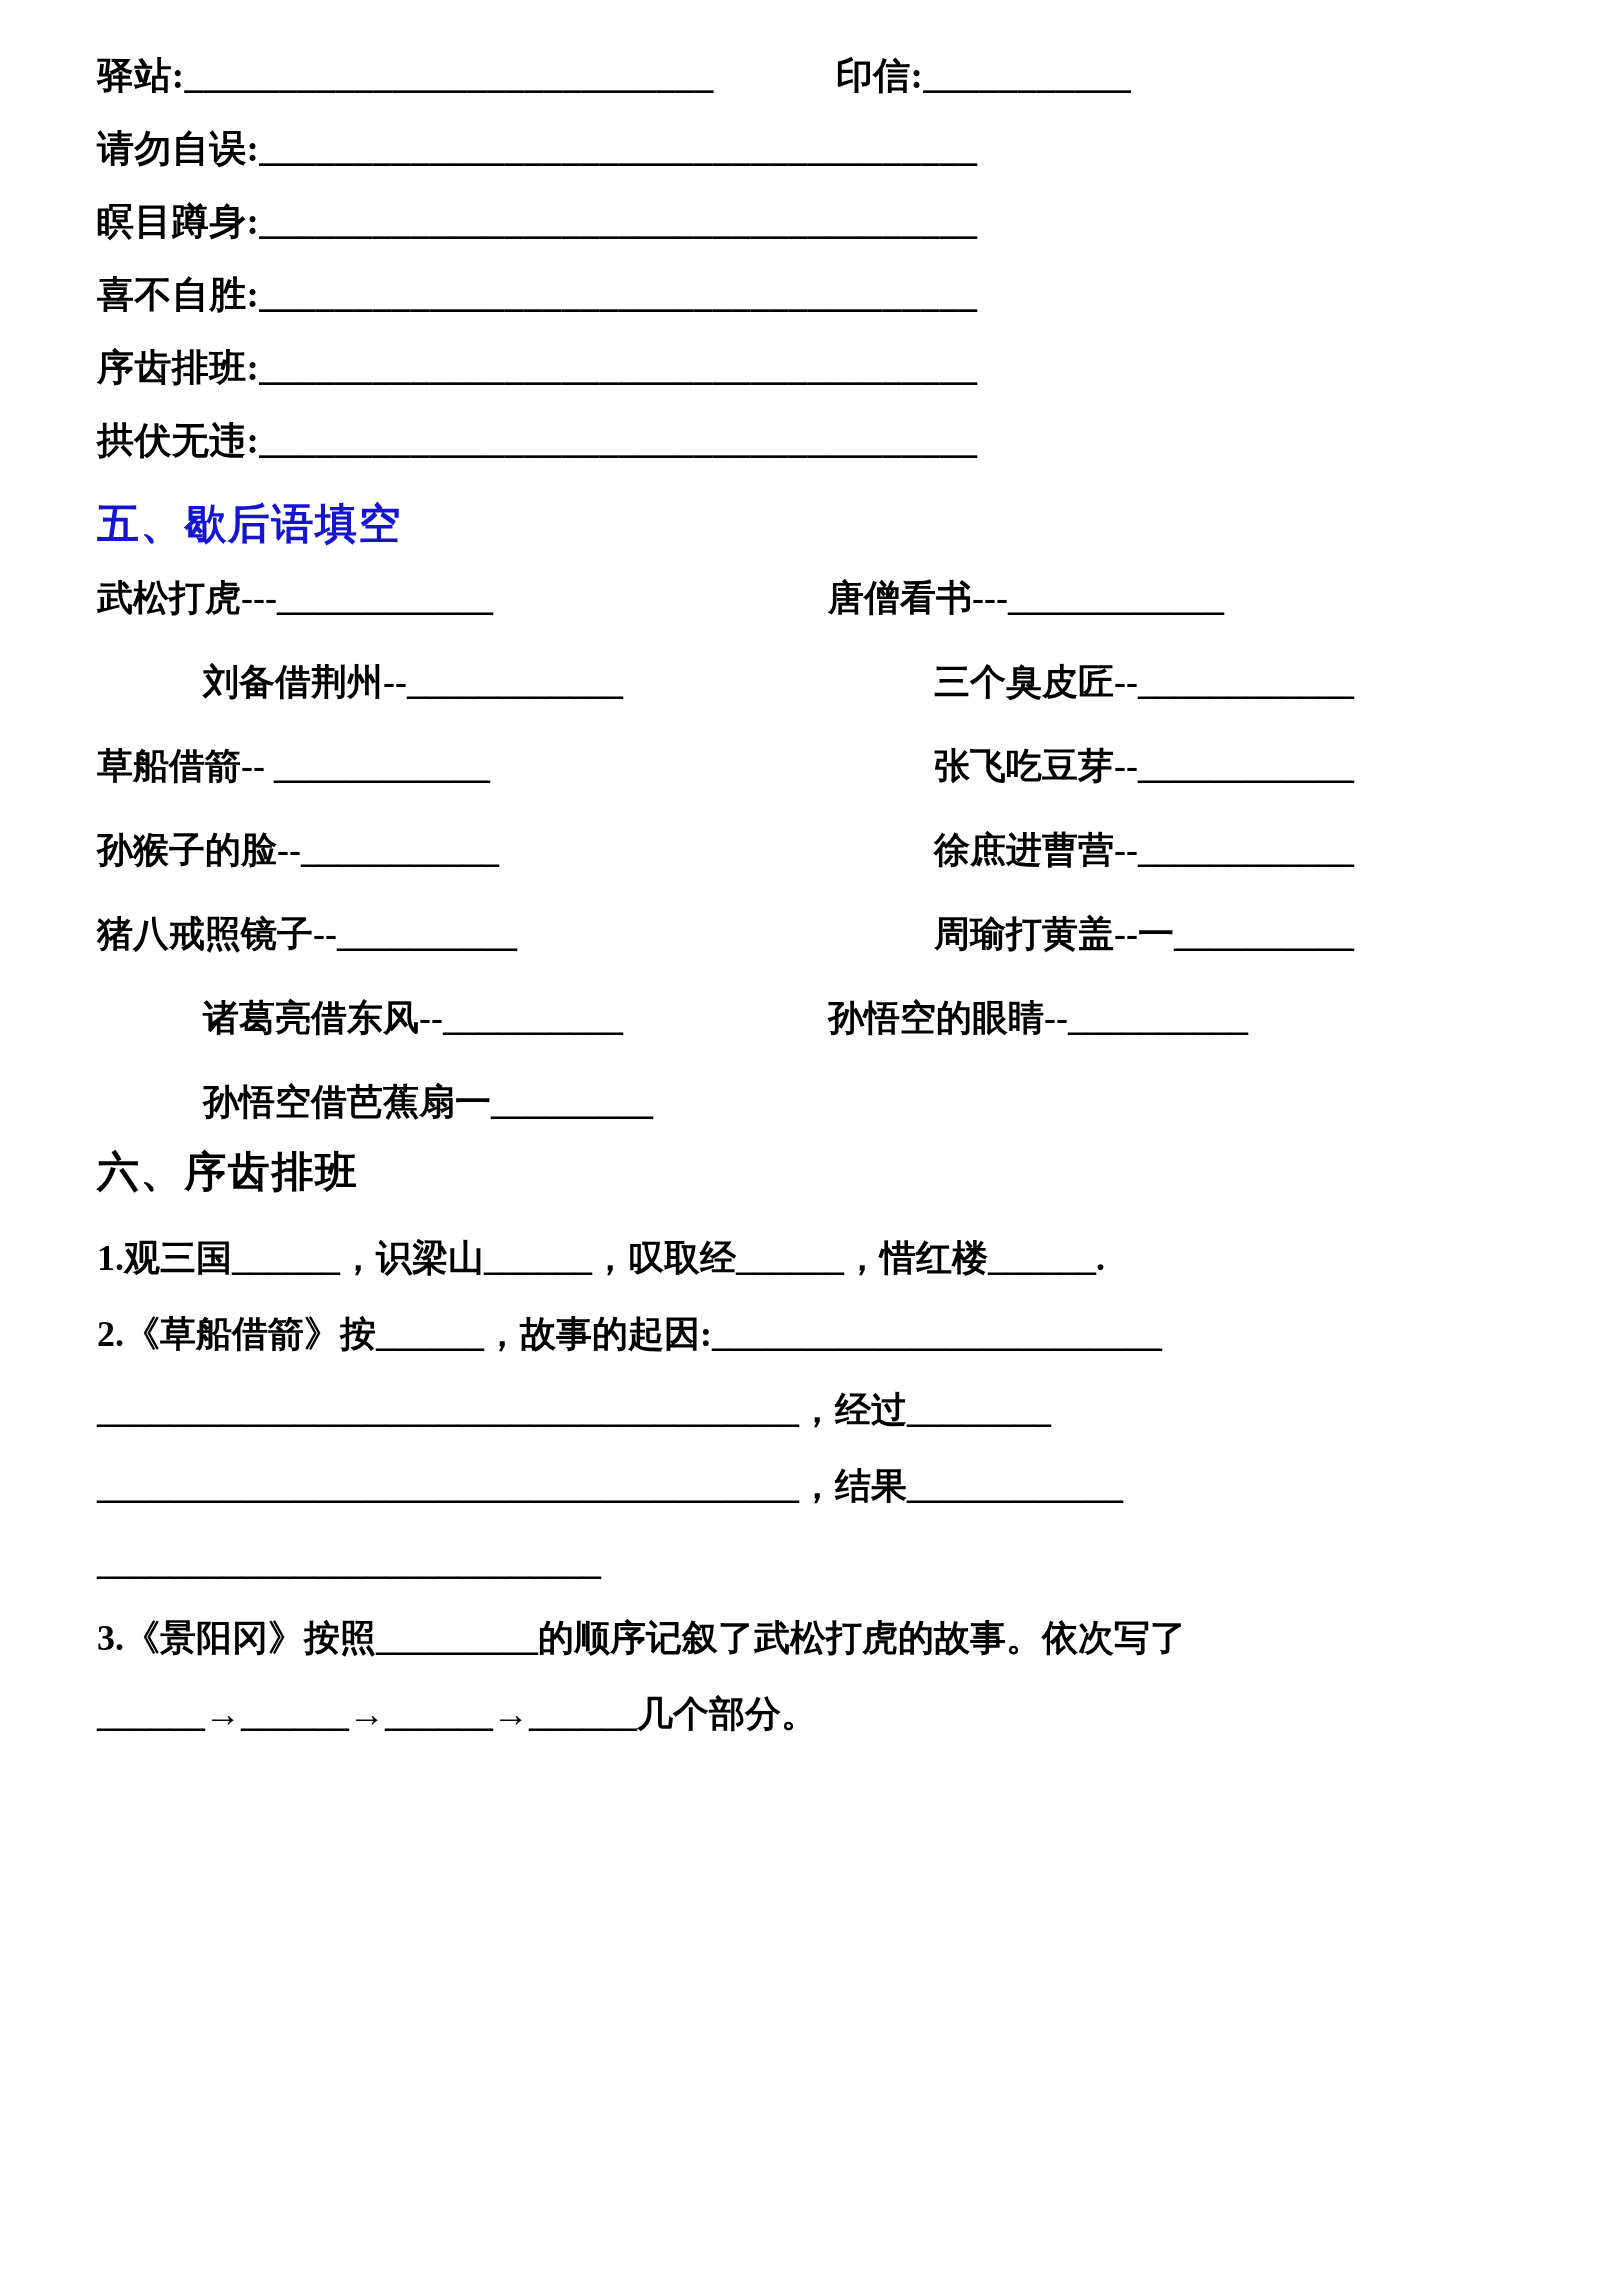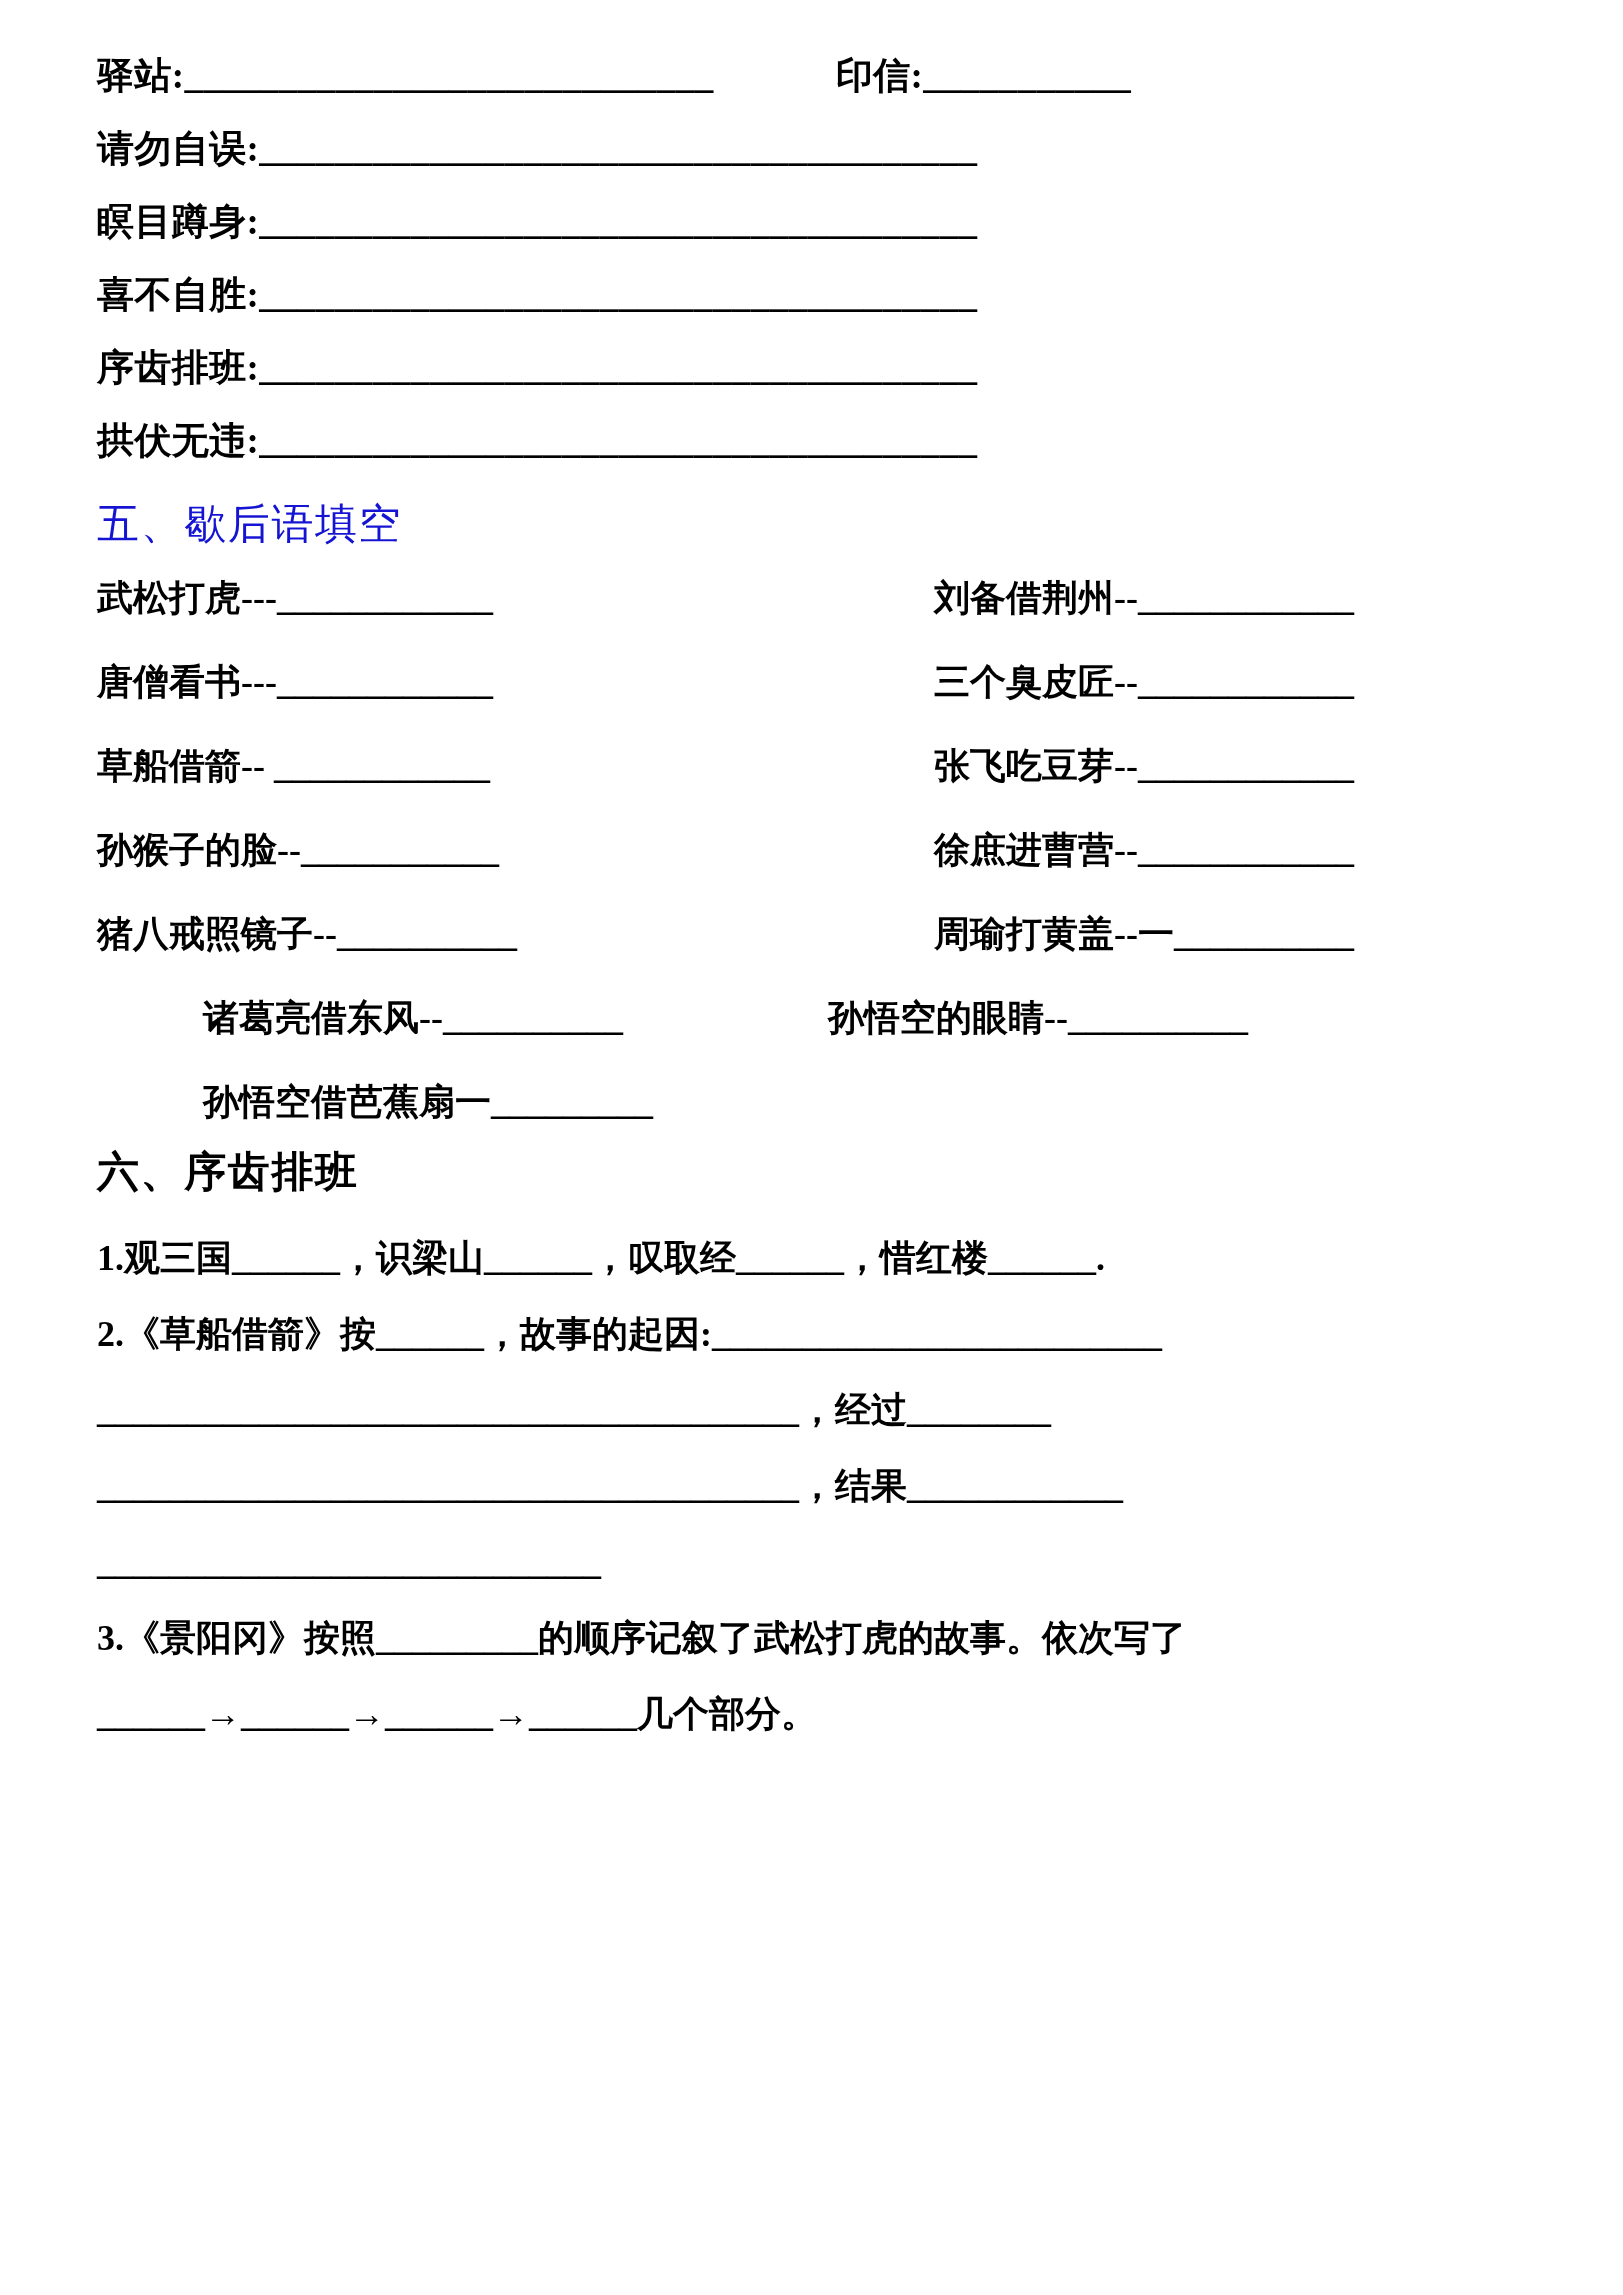--- a/index.html
+++ b/index.html
@@ -42,21 +42,21 @@
   .long-underline {
     font-size: 37px;
     font-weight: bold;
     white-space: pre;
     letter-spacing: -0.8px;
   }
 
   
   .section-heading-blue {
     font-size: 42px;
-    font-weight: normal;
+    font-weight: bold;
     color: #1414d2;
     letter-spacing: 1.6px;
     margin: 37px 0 28px 0;
     white-space: pre;
   }
   .section-heading-black {
     font-size: 42px;
     font-weight: bold;
     color: #000000;
     letter-spacing: 1.6px;
@@ -104,23 +104,23 @@
     <div class="line">瞑目蹲身:______________________________________</div>
     <div class="line">喜不自胜:______________________________________</div>
     <div class="line">序齿排班:______________________________________</div>
     <div class="line">拱伏无违:______________________________________</div>
   </div>
 
   <div class="section-heading-blue">五、歇后语填空</div>
 
   <div class="xhy-grid">
     <div class="xhy-cell">武松打虎---____________</div>
+    <div class="xhy-cell">唐僧看书---____________</div>
+
     <div class="xhy-cell right">刘备借荆州--____________</div>
-
-    <div class="xhy-cell">唐僧看书---____________</div>
     <div class="xhy-cell right">三个臭皮匠--____________</div>
 
     <div class="xhy-cell">草船借箭-- ____________</div>
     <div class="xhy-cell right">张飞吃豆芽--____________</div>
 
     <div class="xhy-cell">孙猴子的脸--___________</div>
     <div class="xhy-cell right">徐庶进曹营--____________</div>
 
     <div class="xhy-cell">猪八戒照镜子--__________</div>
     <div class="xhy-cell right">周瑜打黄盖--一__________</div>

